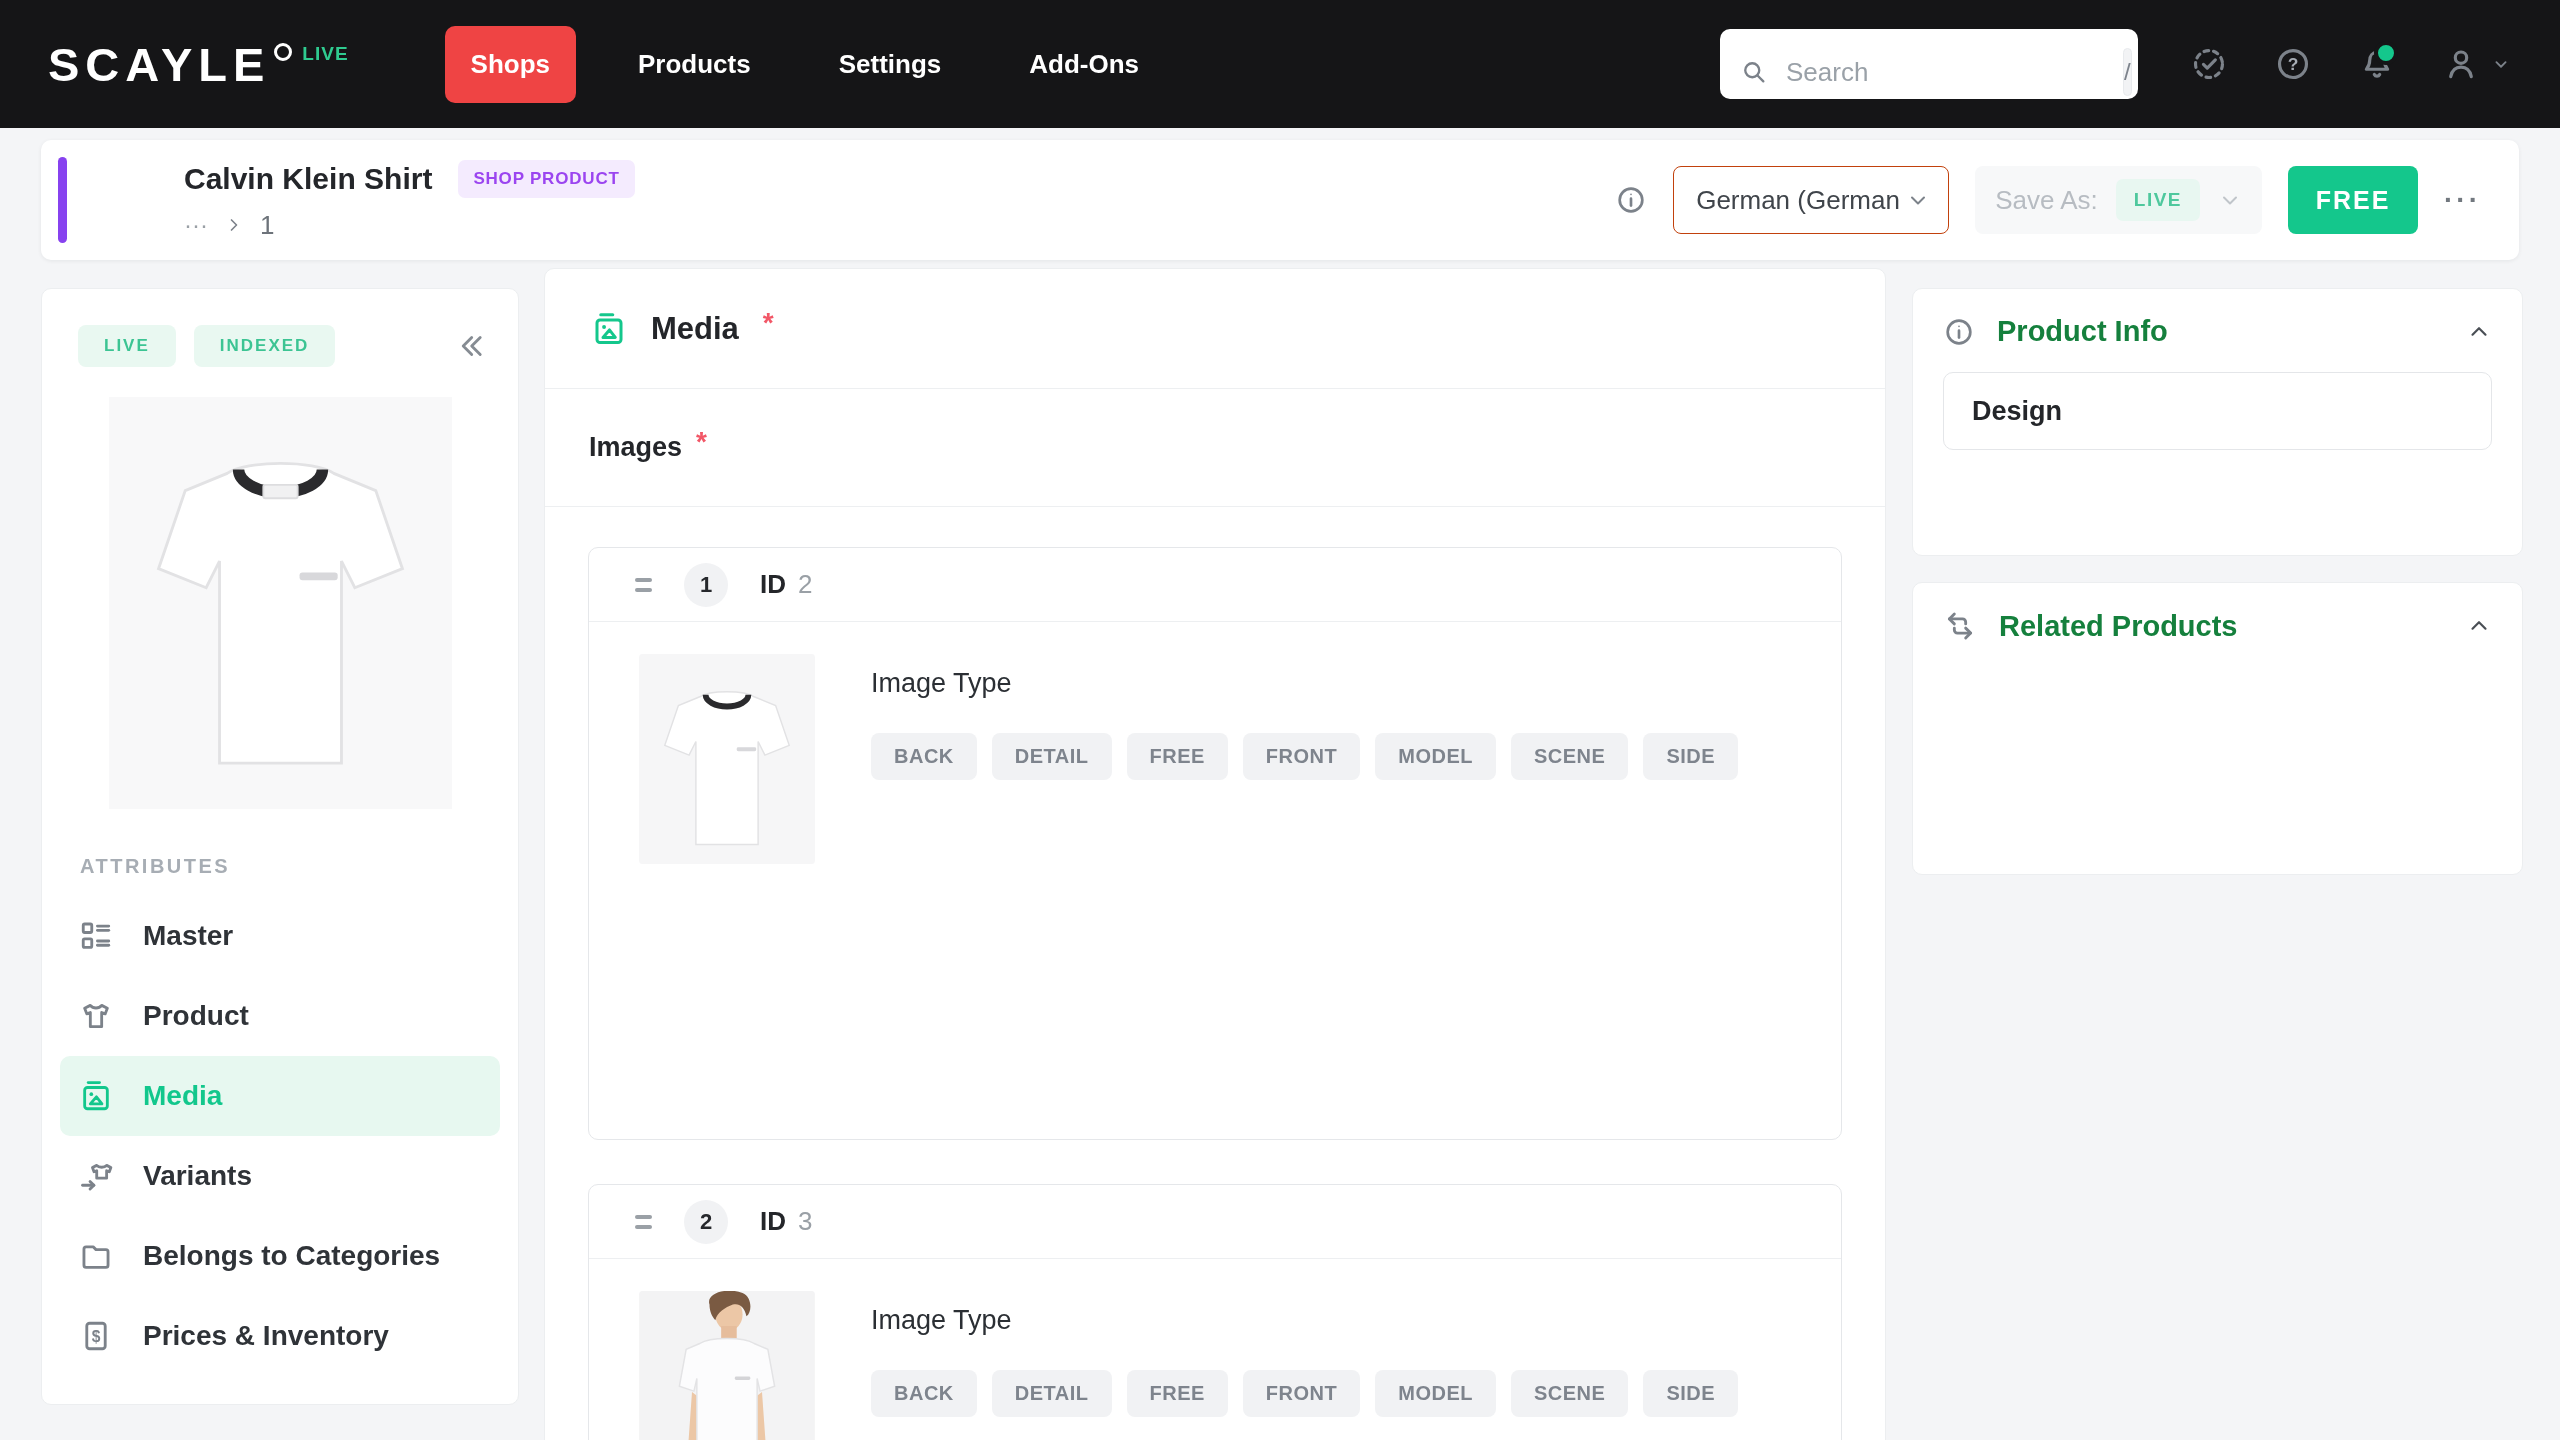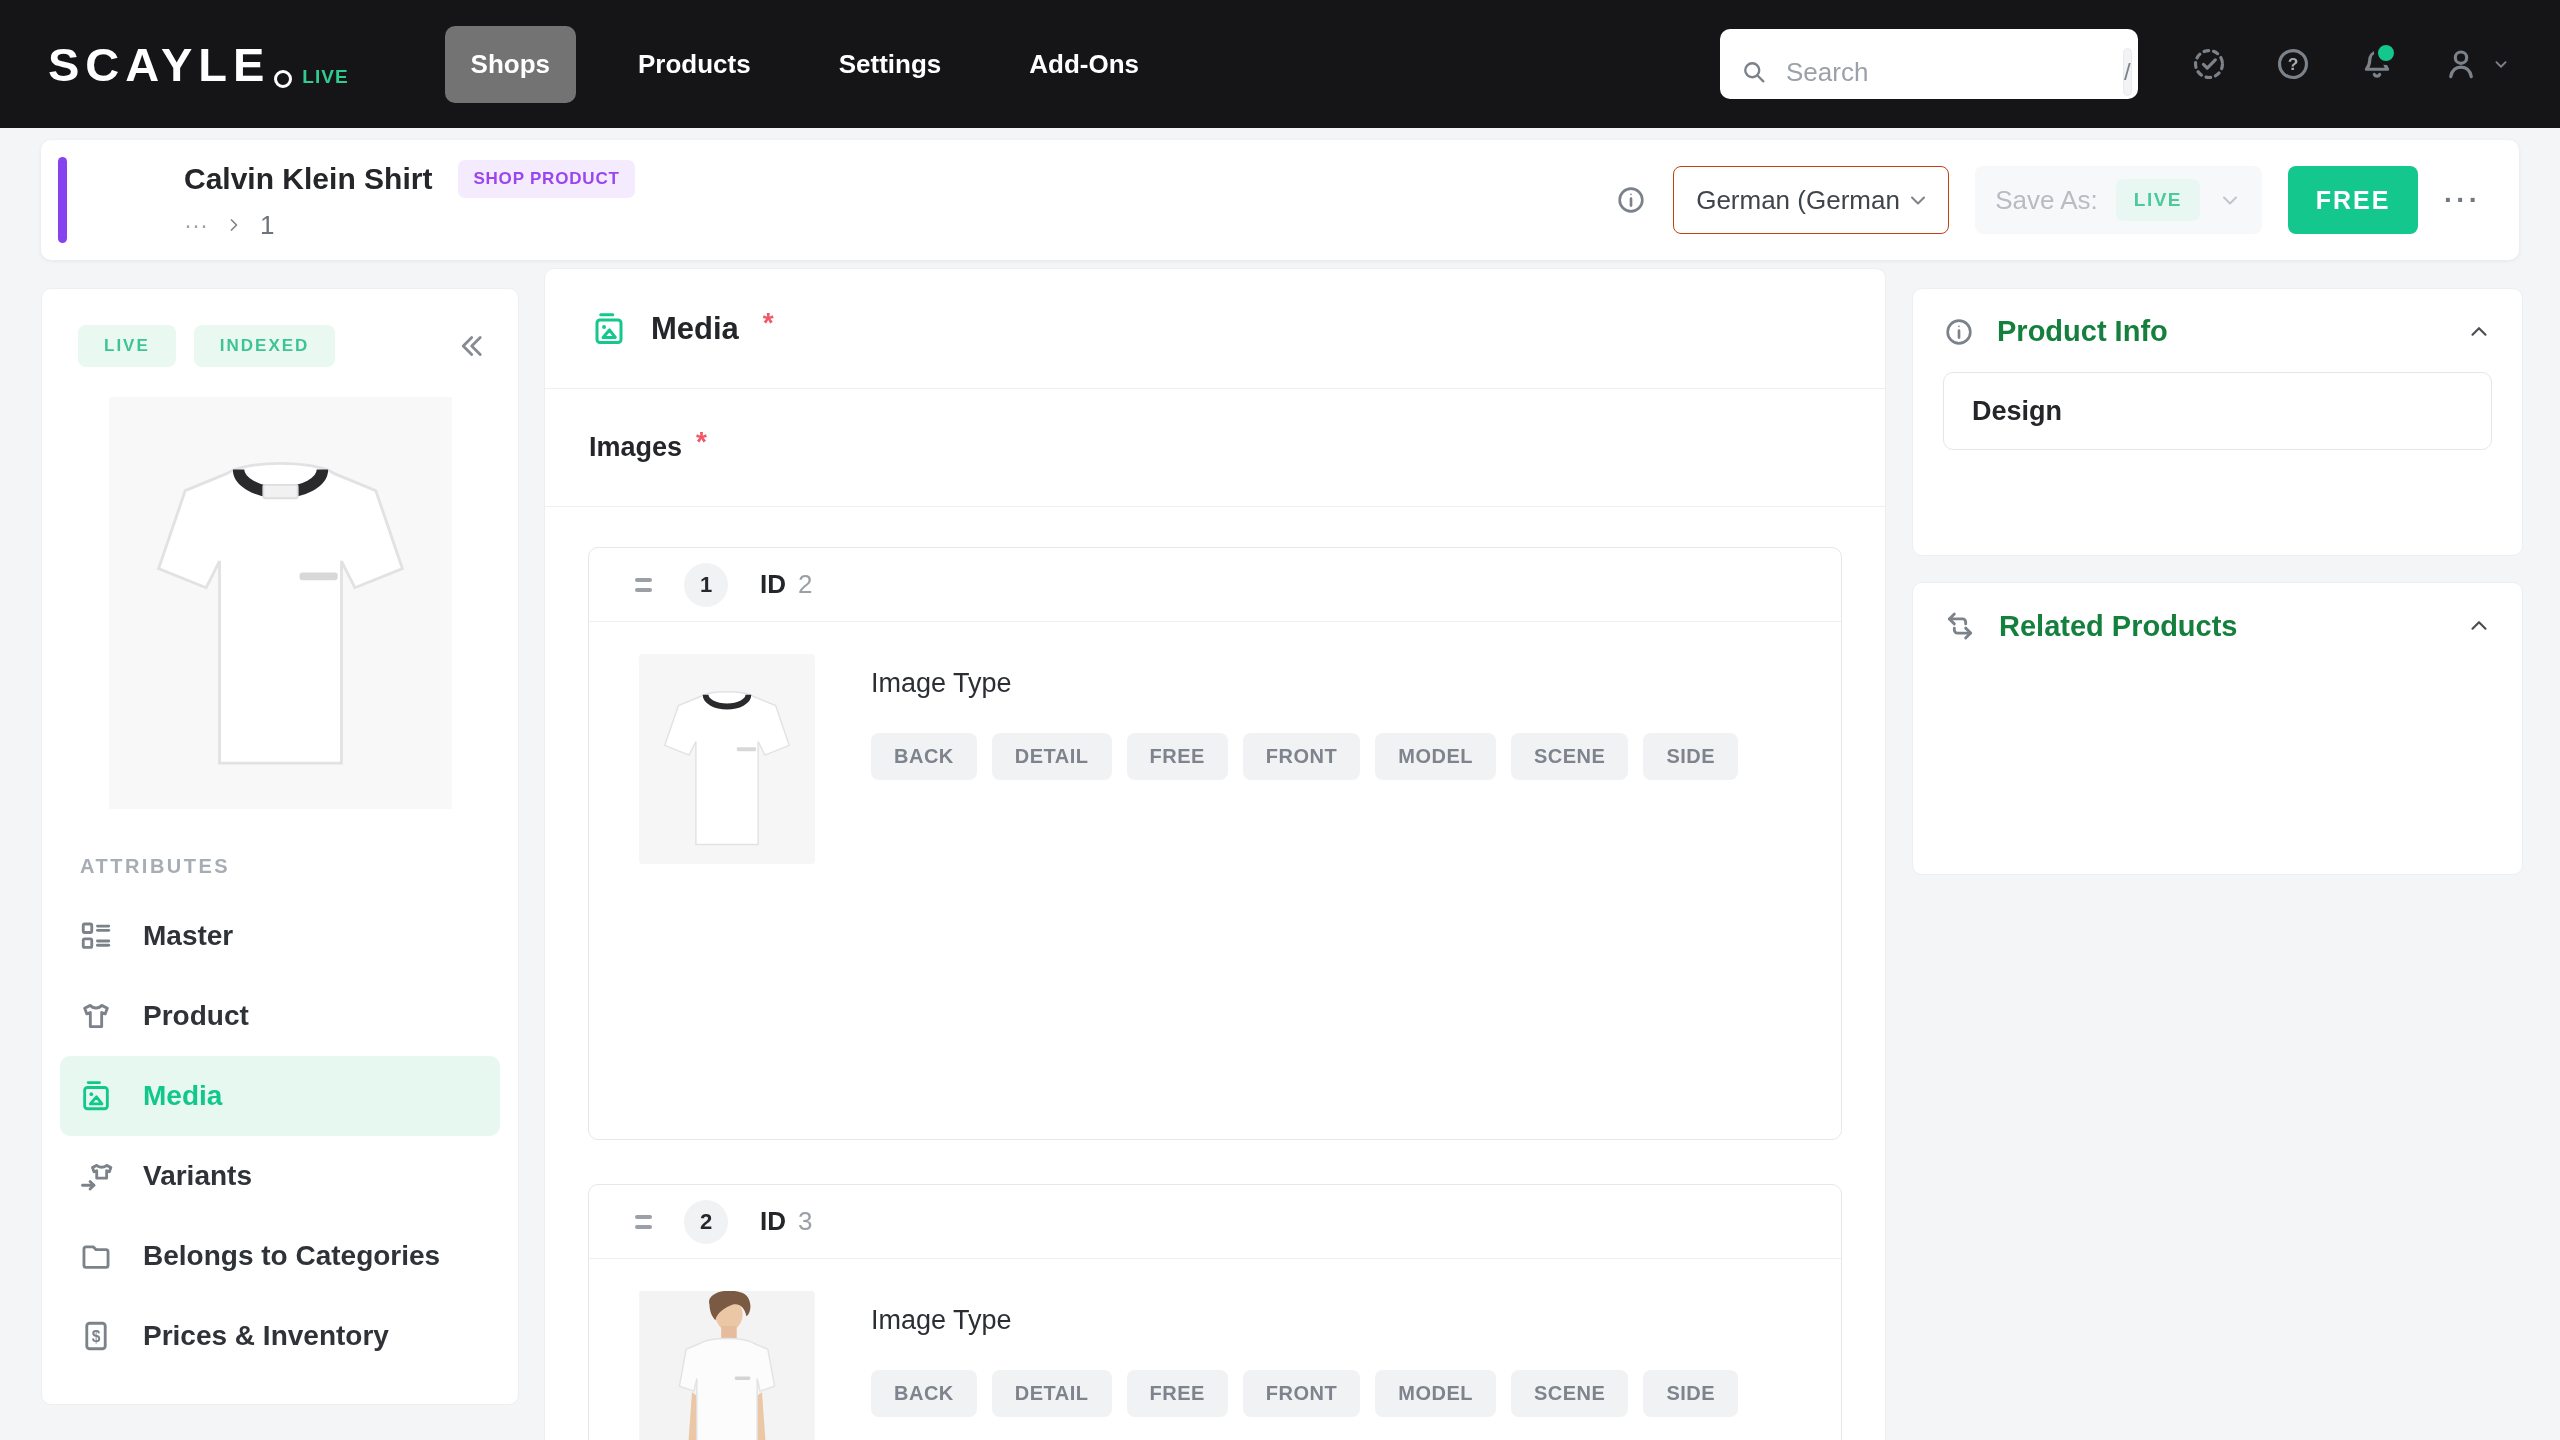--- a/index.html
+++ b/index.html
@@ -8,27 +8,27 @@
     background:#f4f5f7;font-family:"Liberation Sans",sans-serif;
     -webkit-font-smoothing:antialiased;
   }
   svg{display:block}
   .ico{color:#7c828a}
   .ico svg{stroke:currentColor;fill:none;stroke-width:2;stroke-linecap:round;stroke-linejoin:round}
 
   
   .topnav{position:absolute;left:0;top:0;right:0;height:128px;background:#151517;
     display:flex;align-items:center;padding:0 48px;box-sizing:border-box;z-index:30}
-  .logo{display:flex;align-items:flex-end;cursor:pointer}
+  .logo{display:flex;align-items:flex-start;cursor:pointer}
   .logo-text{color:#fff;font-size:47px;font-weight:bold;letter-spacing:6px;line-height:1}
   .logo-ring{width:12px;height:12px;border:3px solid #fff;border-radius:50%;margin:2px 10px 0 4px}
   .logo-live{color:#2fcb90;font-size:19px;font-weight:bold;letter-spacing:1px;margin-top:2px}
   .nav-items{display:flex;align-items:center;margin-left:96px;gap:36px}
   .nav-item{color:#fff;font-size:26px;font-weight:bold;padding:23px 26px;border-radius:10px;cursor:pointer;white-space:nowrap}
-  .nav-item.active{background:#737373}
+  .nav-item.active{background:#ef4444}
   .tn-right{margin-left:auto;display:flex;align-items:center}
   .searchbar{width:418px;height:70px;background:#fff;border-radius:10px;display:flex;align-items:center;
     padding:16px 12px 0 20px;box-sizing:border-box}
   .searchbar input{border:none;outline:none;flex:1;font-size:26px;color:#3a3f45;margin-left:16px;
     font-family:"Liberation Sans",sans-serif;background:transparent}
   .searchbar input::placeholder{color:#9aa1a8}
   .slash-key{width:46px;height:46px;background:#f2f3f5;border:1px solid #e8eaed;border-radius:8px;
     display:flex;align-items:center;justify-content:center;font-size:24px;color:#7d838c}
   .tn-icons{display:flex;align-items:center;gap:46px;margin-left:52px;color:#a7adb5}
   .tn-icons .ico{cursor:pointer;position:relative}

